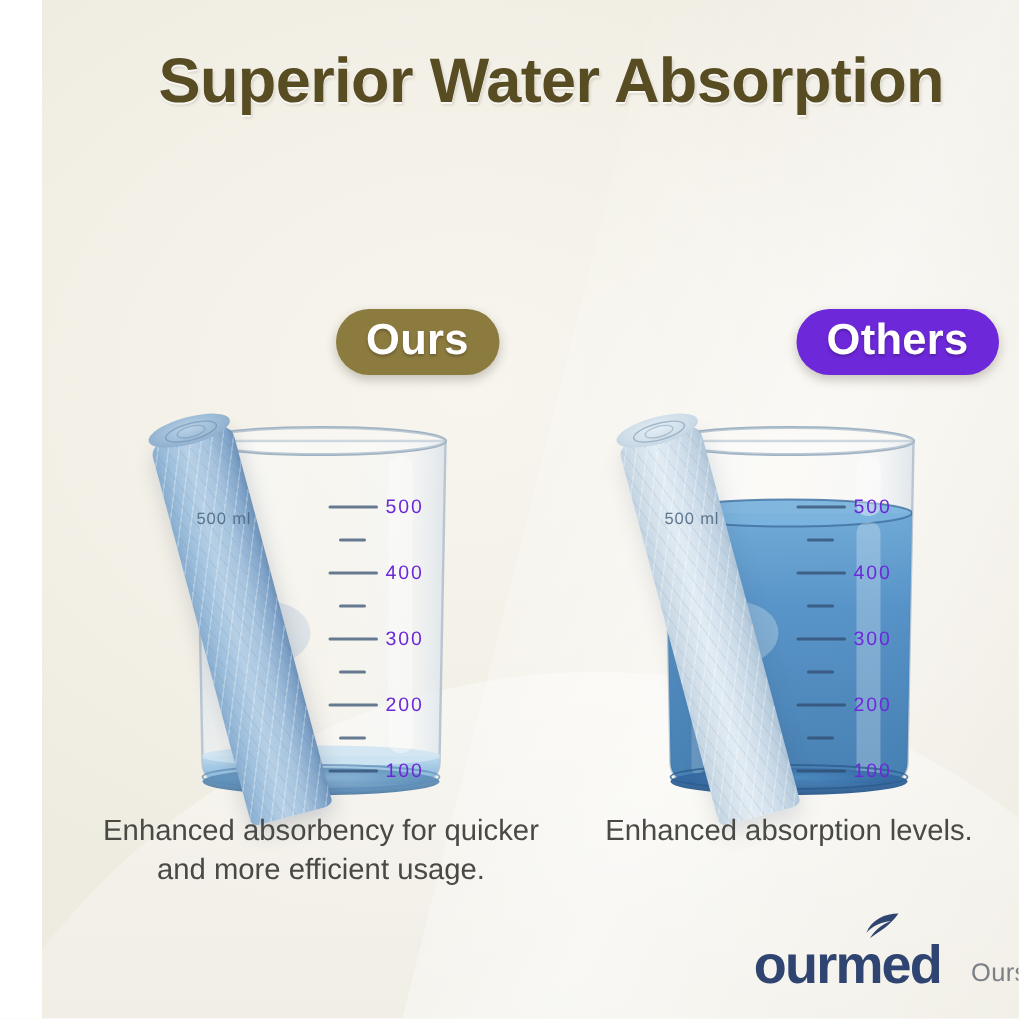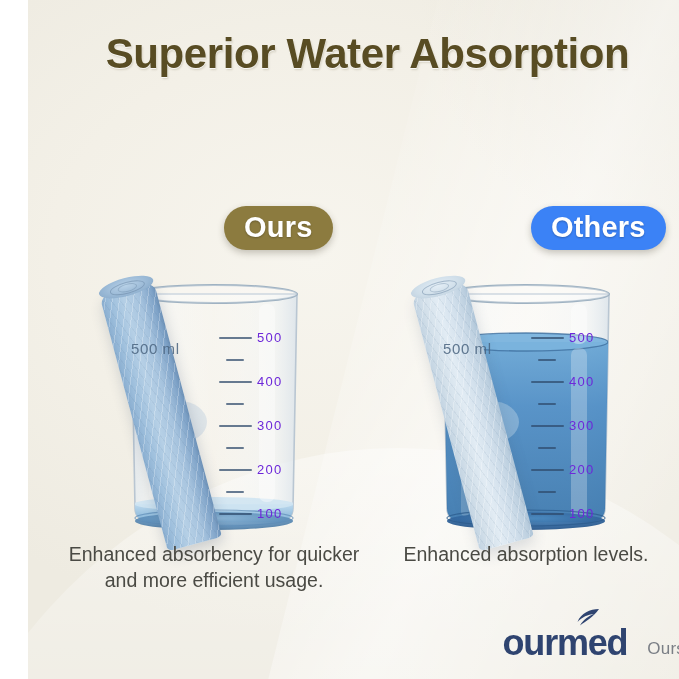--- a/index.html
+++ b/index.html
@@ -91,21 +91,21 @@
     color: #ffffff;
     font-size: 29px;
     font-weight: bold;
     letter-spacing: 0.2px;
     line-height: 1.05;
     box-shadow: 0 3px 7px rgba(60,55,35,0.28);
     text-shadow: 0 1px 2px rgba(0,0,0,0.25);
     white-space: nowrap;
   }
   .badge-ours   { left: 160px; background: #8c7b3f; }
-  .badge-others { left: 155px; background: #3b82f6; }
+  .badge-others { left: 155px; background: #6d28d9; }
 
   
   .beaker-wrap {
     position: absolute;
     left: 50%;
     top: 152px;
     transform: translateX(-50%);
     width: 210px;
     height: 250px;
   }
@@ -207,21 +207,21 @@
     font-size: 13px;
     color: #6d28d9;
     letter-spacing: 1.3px;
     line-height: 1;
     transform: translateY(-1px);
   }
   .capacity-label {
     position: absolute;
     left: 22px;
     top: 58px;
-    font-size: 15px;
+    font-size: 11px;
     color: #4a647f;
     letter-spacing: 0.6px;
     z-index: 5;
     opacity: 0.85;
   }
 
   
   .caption {
     position: absolute;
     top: 412px;

